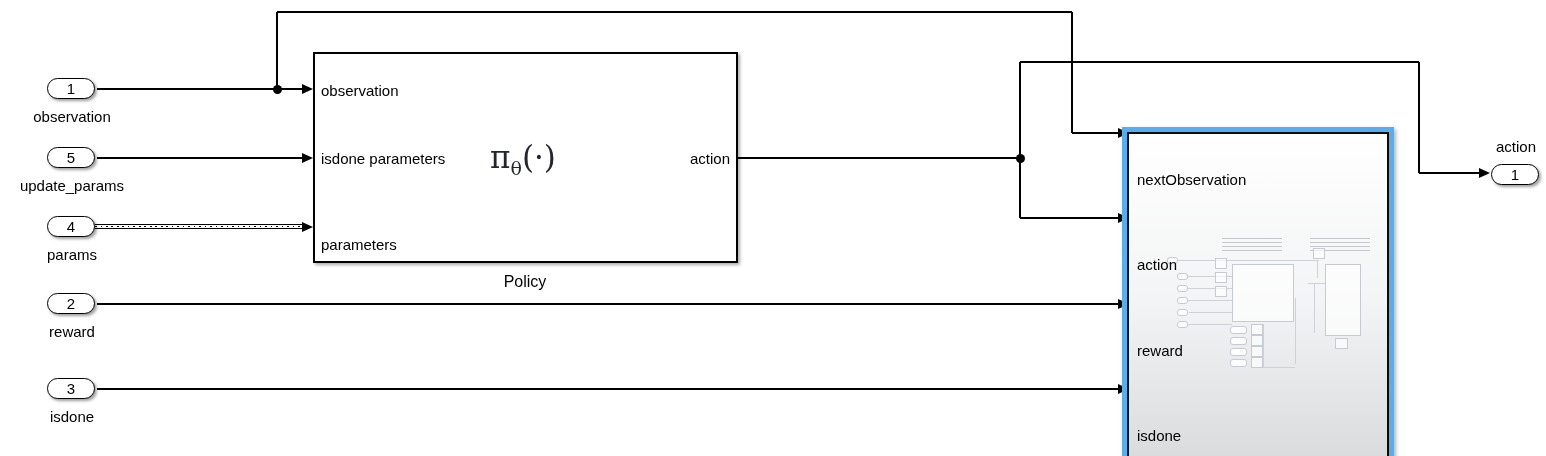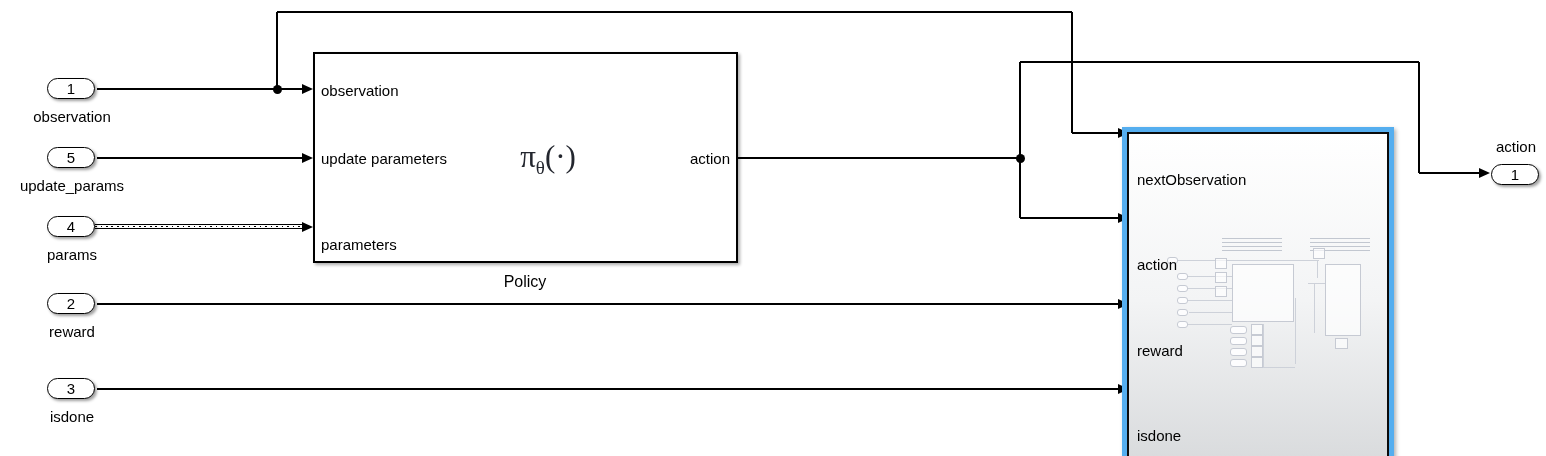--- a/index.html
+++ b/index.html
@@ -106,24 +106,24 @@
   </div>
   <div class="portlabel" style="left:-28px;top:408px;">isdone</div>
 
   <div class="portlabel" style="left:1416px;top:138px;">action</div>
   <div class="oval" style="left:1491px;top:164px;">
     <span>1</span>
   </div>
 
   <div class="block" style="left:313px;top:52px;width:421px;height:207px;"></div>
   <div class="plbl" style="left:321px;top:90px;">observation</div>
-  <div class="plbl" style="left:321px;top:158px;">update parameters</div>
+  <div class="plbl" style="left:321px;top:158px;">isdone parameters</div>
   <div class="plbl" style="left:321px;top:227px;margin-top:17px;">parameters</div>
   <div class="plbl" style="left:630px;top:158px;width:100px;text-align:right;">action</div>
-  <div class="pisym" style="left:468px;top:159px;font-family:Liberation Serif, serif;"><span>π</span><sub>θ</sub><span>(·)</span></div>
+  <div class="pisym" style="left:443px;top:159px;"><span>π</span><sub>θ</sub><span>(·)</span></div>
   <div class="caption" style="left:415px;top:273px;">Policy</div>
 
   <div class="ew-outer" style="left:1122px;top:86px;width:262px;height:336px;">
     <div class="ew-inner">
 
       <div class="thumb" style="left:38px;top:104px;width:218px;height:140px;">
 
         <div class="ttext" style="left:55px;top:0;"></div>
         <div class="ttext" style="left:143px;top:0;"></div>
 

